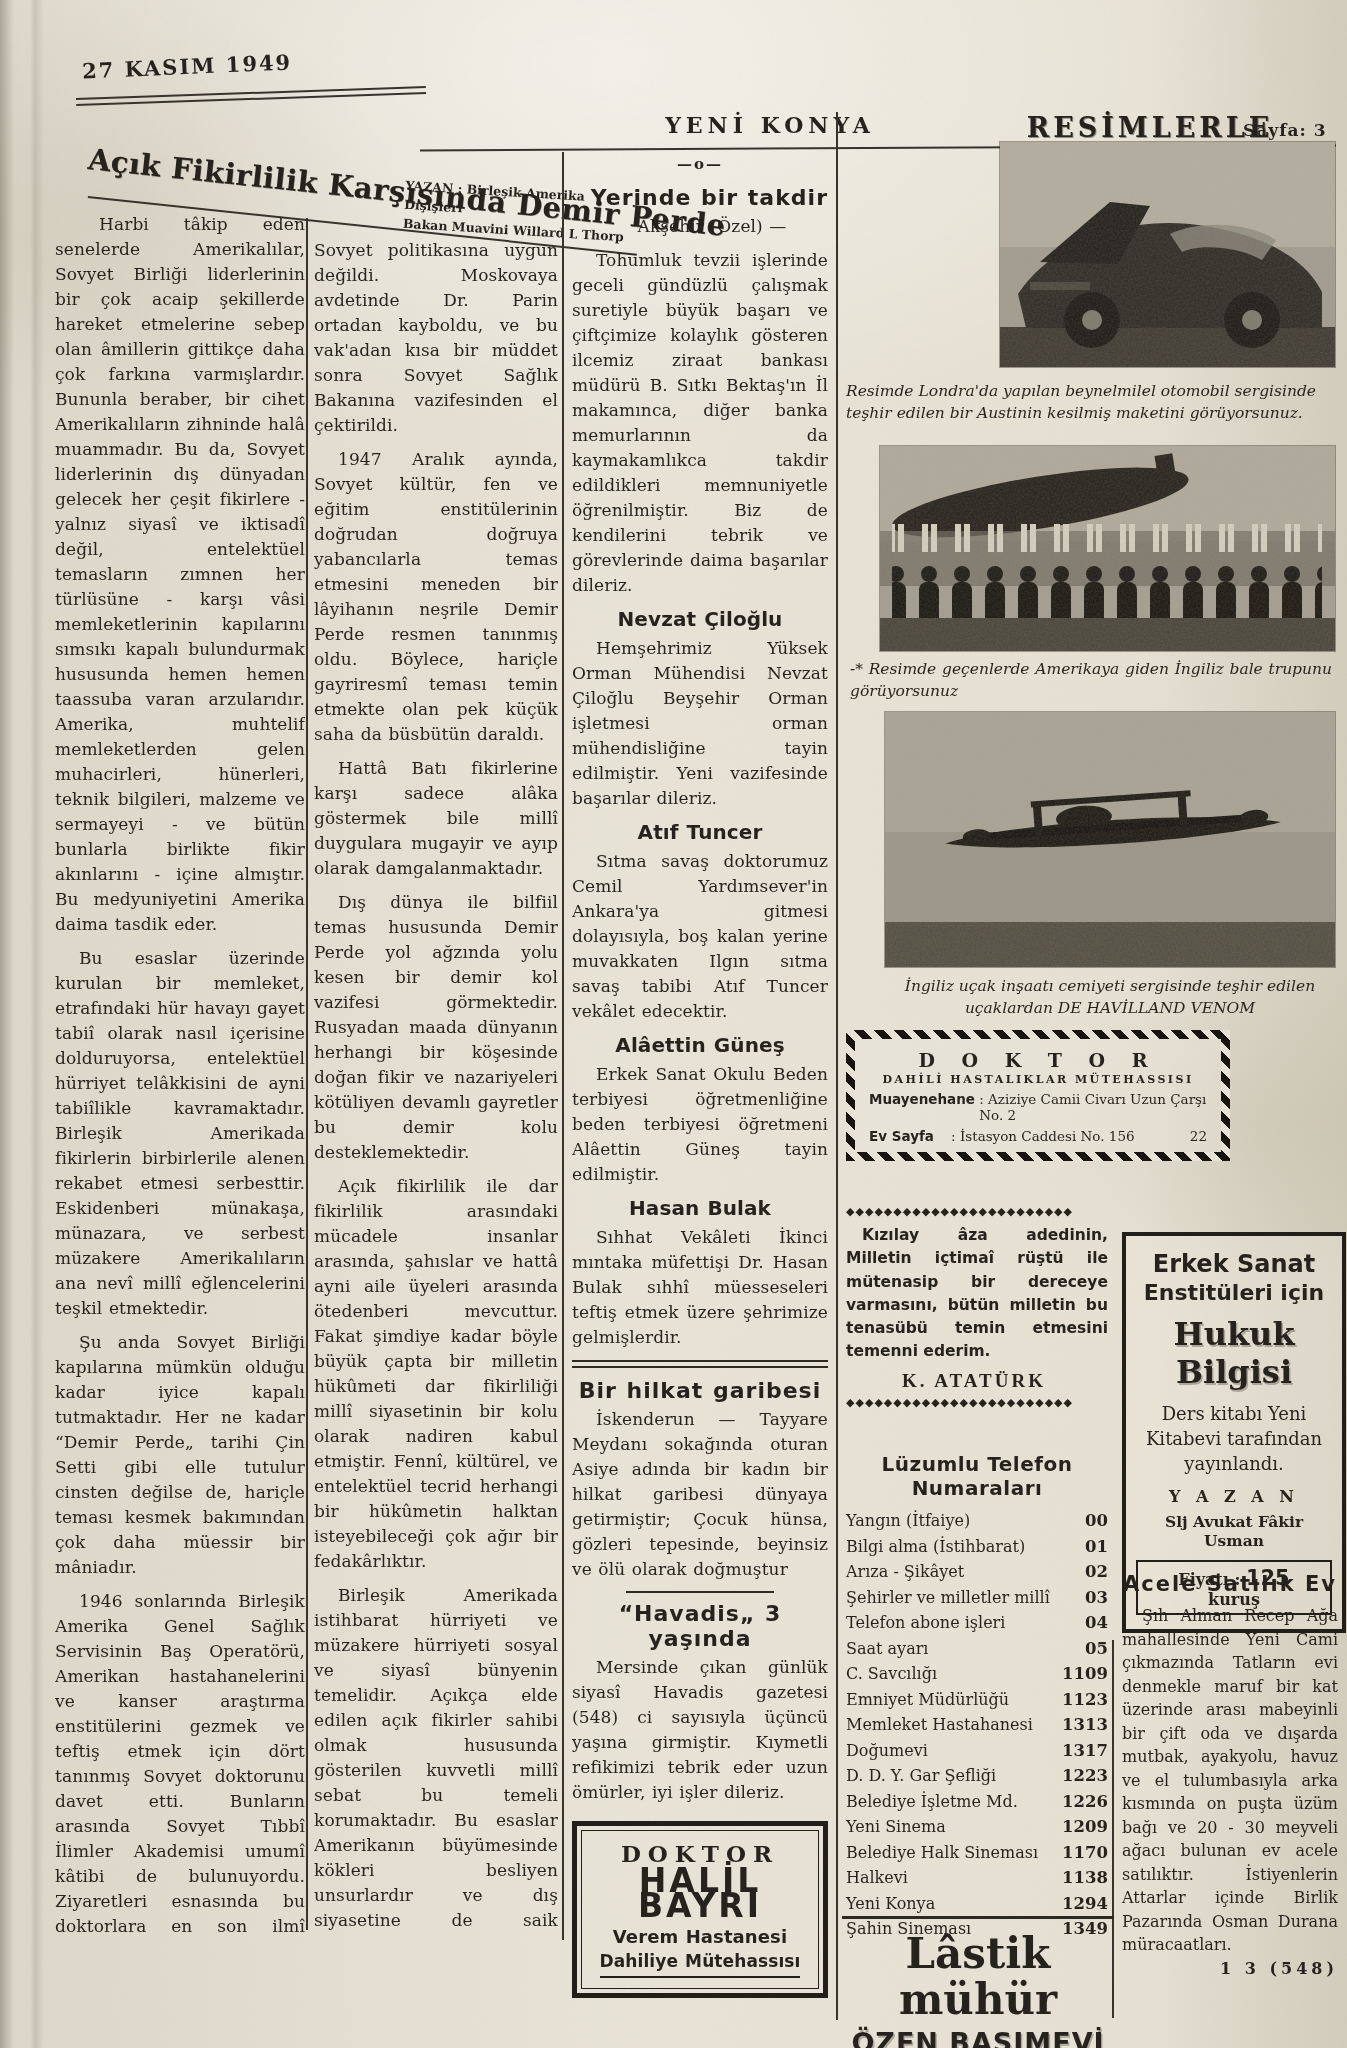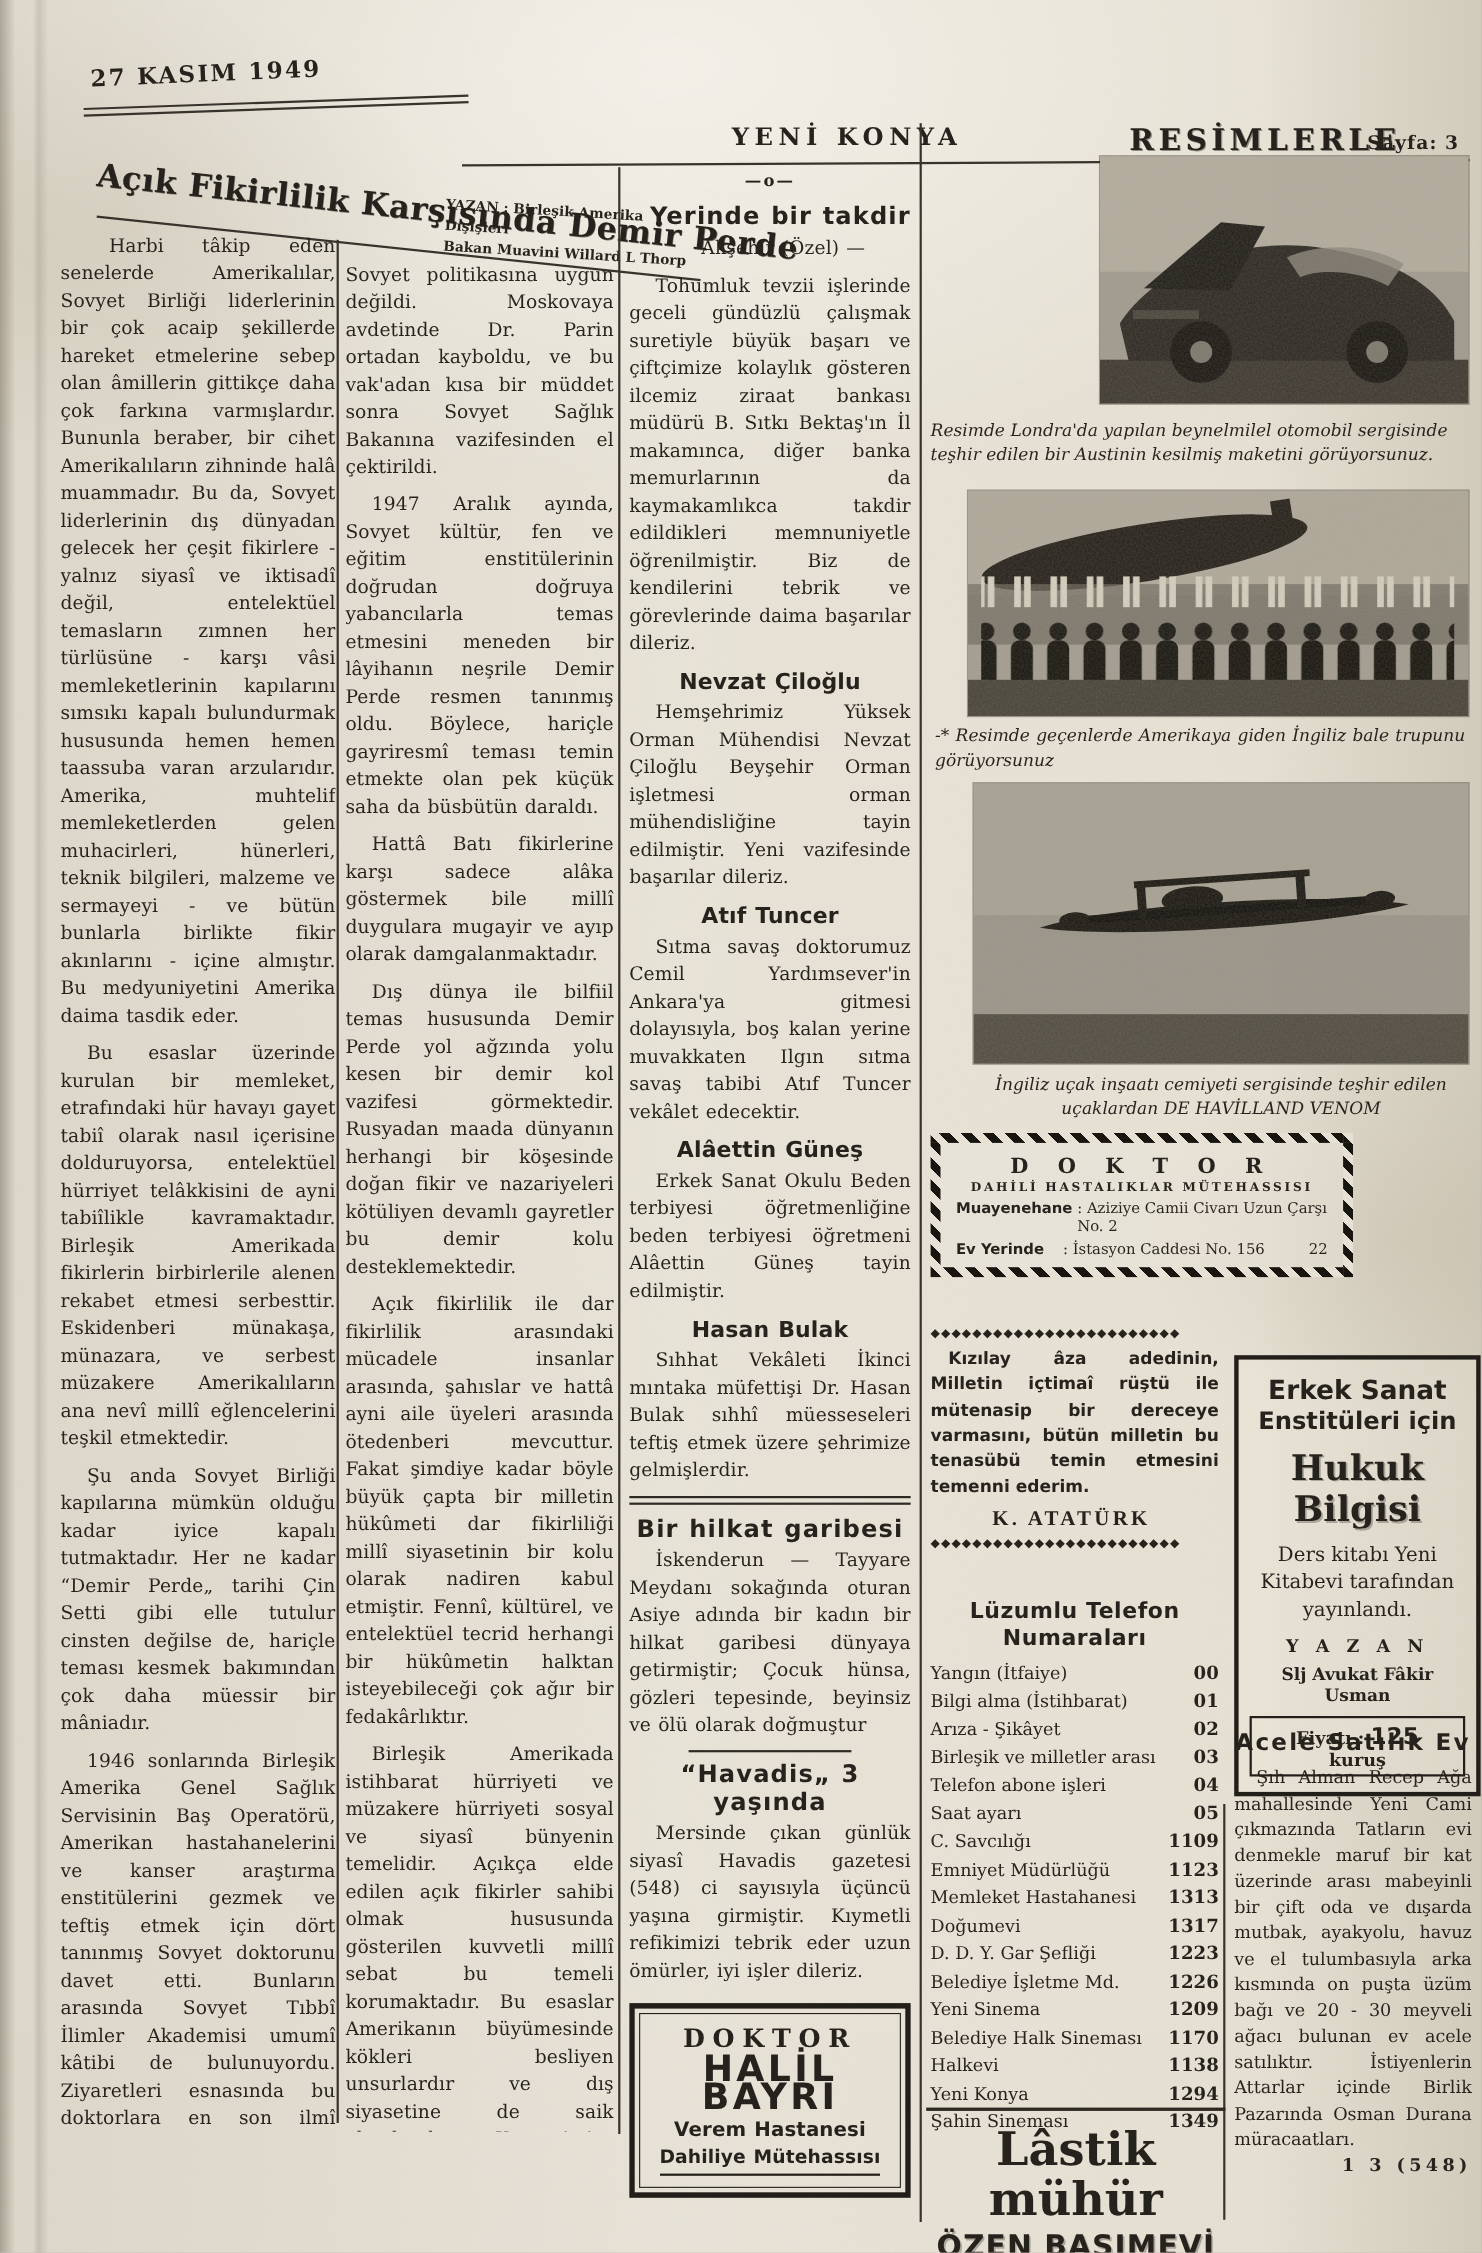--- a/index.html
+++ b/index.html
@@ -247,21 +247,21 @@
   <div class="abs caption center" style="left:890px;top:975px;width:440px;">İngiliz uçak inşaatı cemiyeti sergisinde teşhir edilen uçaklardan DE HAVİLLAND VENOM</div>
 
   <div class="abs ornate" style="left:846px;top:1030px;width:338px;">
     <div class="zb-l1">D O K T O R</div>
     <div class="zb-spec">DAHİLİ HASTALIKLAR MÜTEHASSISI</div>
     <div class="zb-row">
       <b>Muayenehane</b>&nbsp;
       <span>: Aziziye Camii Civarı Uzun Çarşı No. 2</span>
     </div>
     <div class="zb-row" style="justify-content:space-between;">
-      <span><b>Ev Yerinde</b>&nbsp;&nbsp;&nbsp;
+      <span><b>Ev Sayfa</b>&nbsp;&nbsp;&nbsp;
       <span>: İstasyon Caddesi No. 156</span></span>
       <span>22</span>
     </div>
   </div>
 
   <div class="abs" style="left:846px;top:1205px;width:262px;">
     <div class="orn">◆◆◆◆◆◆◆◆◆◆◆◆◆◆◆◆◆◆◆◆◆◆◆◆</div>
     <div class="kz-body">Kızılay âza adedinin, Milletin içtimaî rüştü ile mütenasip bir dereceye varmasını, bütün milletin bu tenasübü temin etmesini temenni ederim.</div>
     <div class="kz-sig">K. ATATÜRK</div>
     <div class="orn">◆◆◆◆◆◆◆◆◆◆◆◆◆◆◆◆◆◆◆◆◆◆◆◆</div>
@@ -275,21 +275,21 @@
       </div>
     <div class="ph-row">
         <span>Bilgi alma (İstihbarat)</span>
         <span class="num">01</span>
       </div>
     <div class="ph-row">
         <span>Arıza - Şikâyet</span>
         <span class="num">02</span>
       </div>
     <div class="ph-row">
-        <span>Birleşik ve milletler arası</span>
+        <span>Şehirler ve milletler millî</span>
         <span class="num">03</span>
       </div>
     <div class="ph-row">
         <span>Telefon abone işleri</span>
         <span class="num">04</span>
       </div>
     <div class="ph-row">
         <span>Saat ayarı</span>
         <span class="num">05</span>
       </div>

